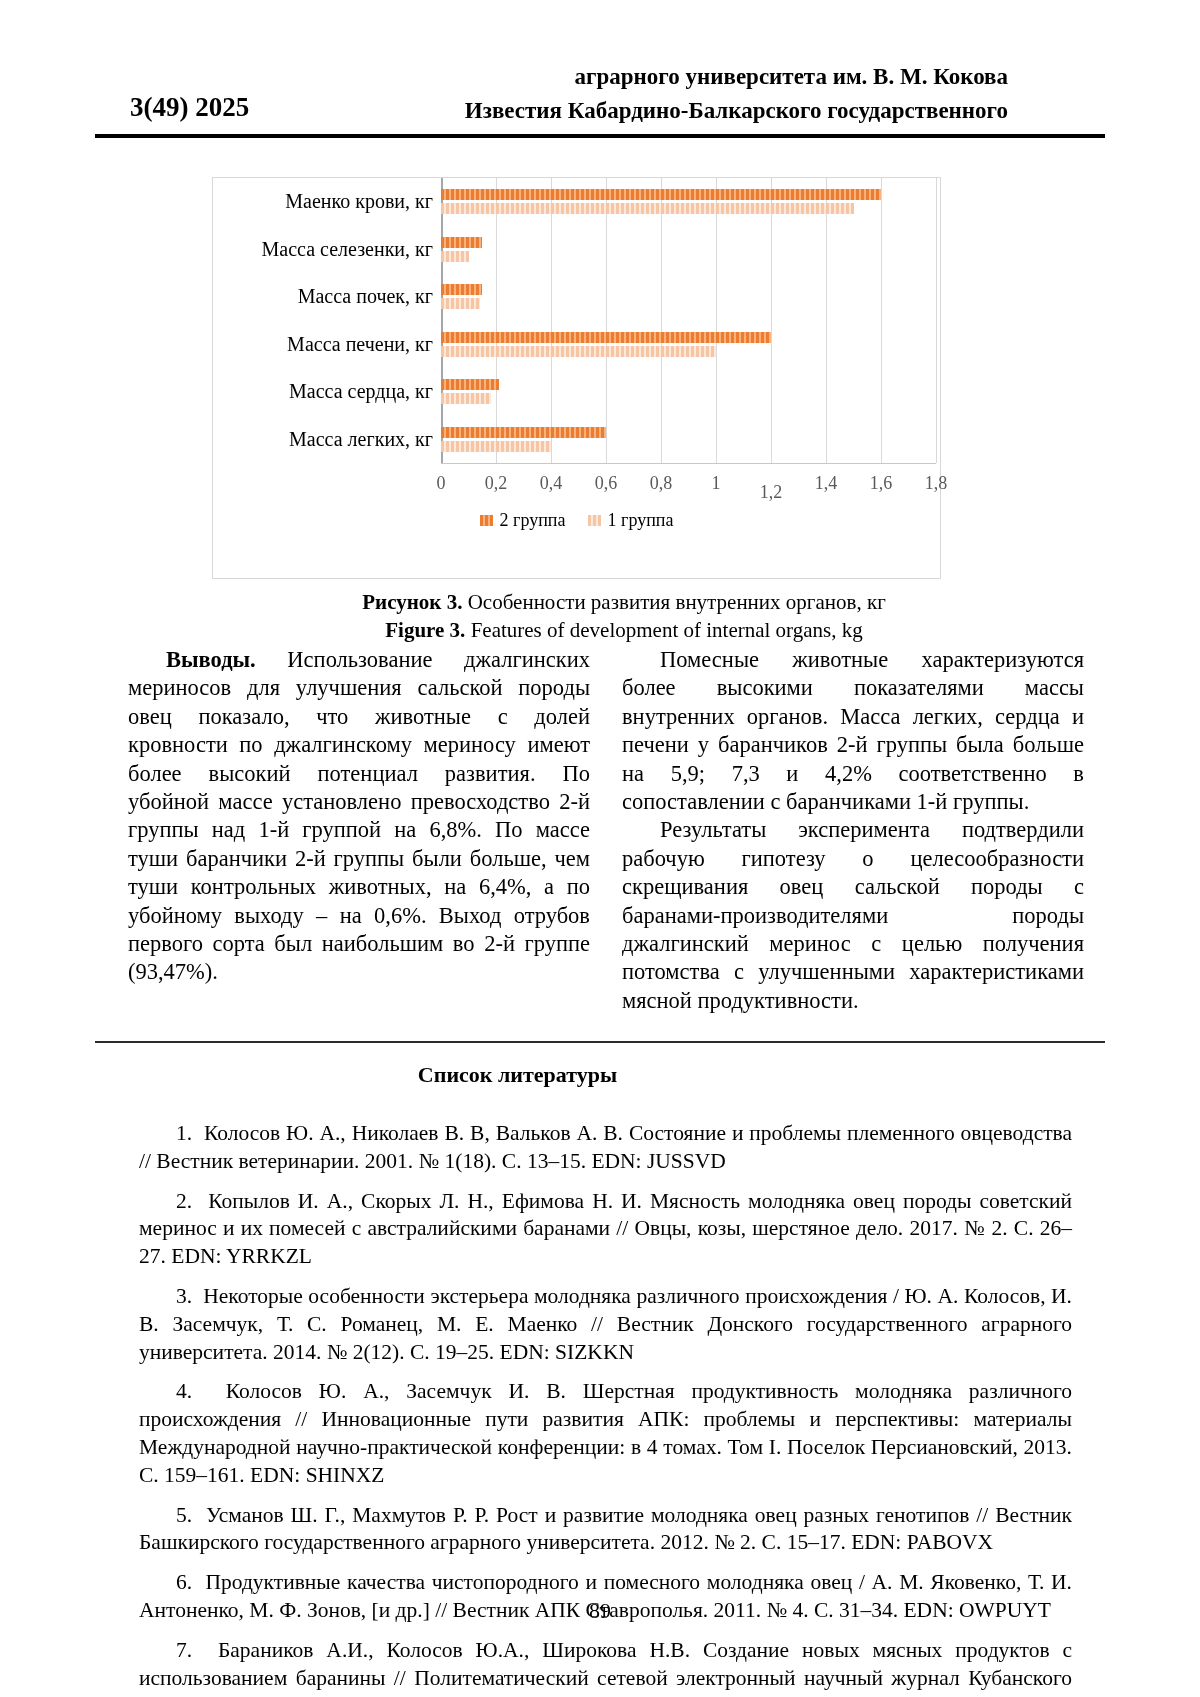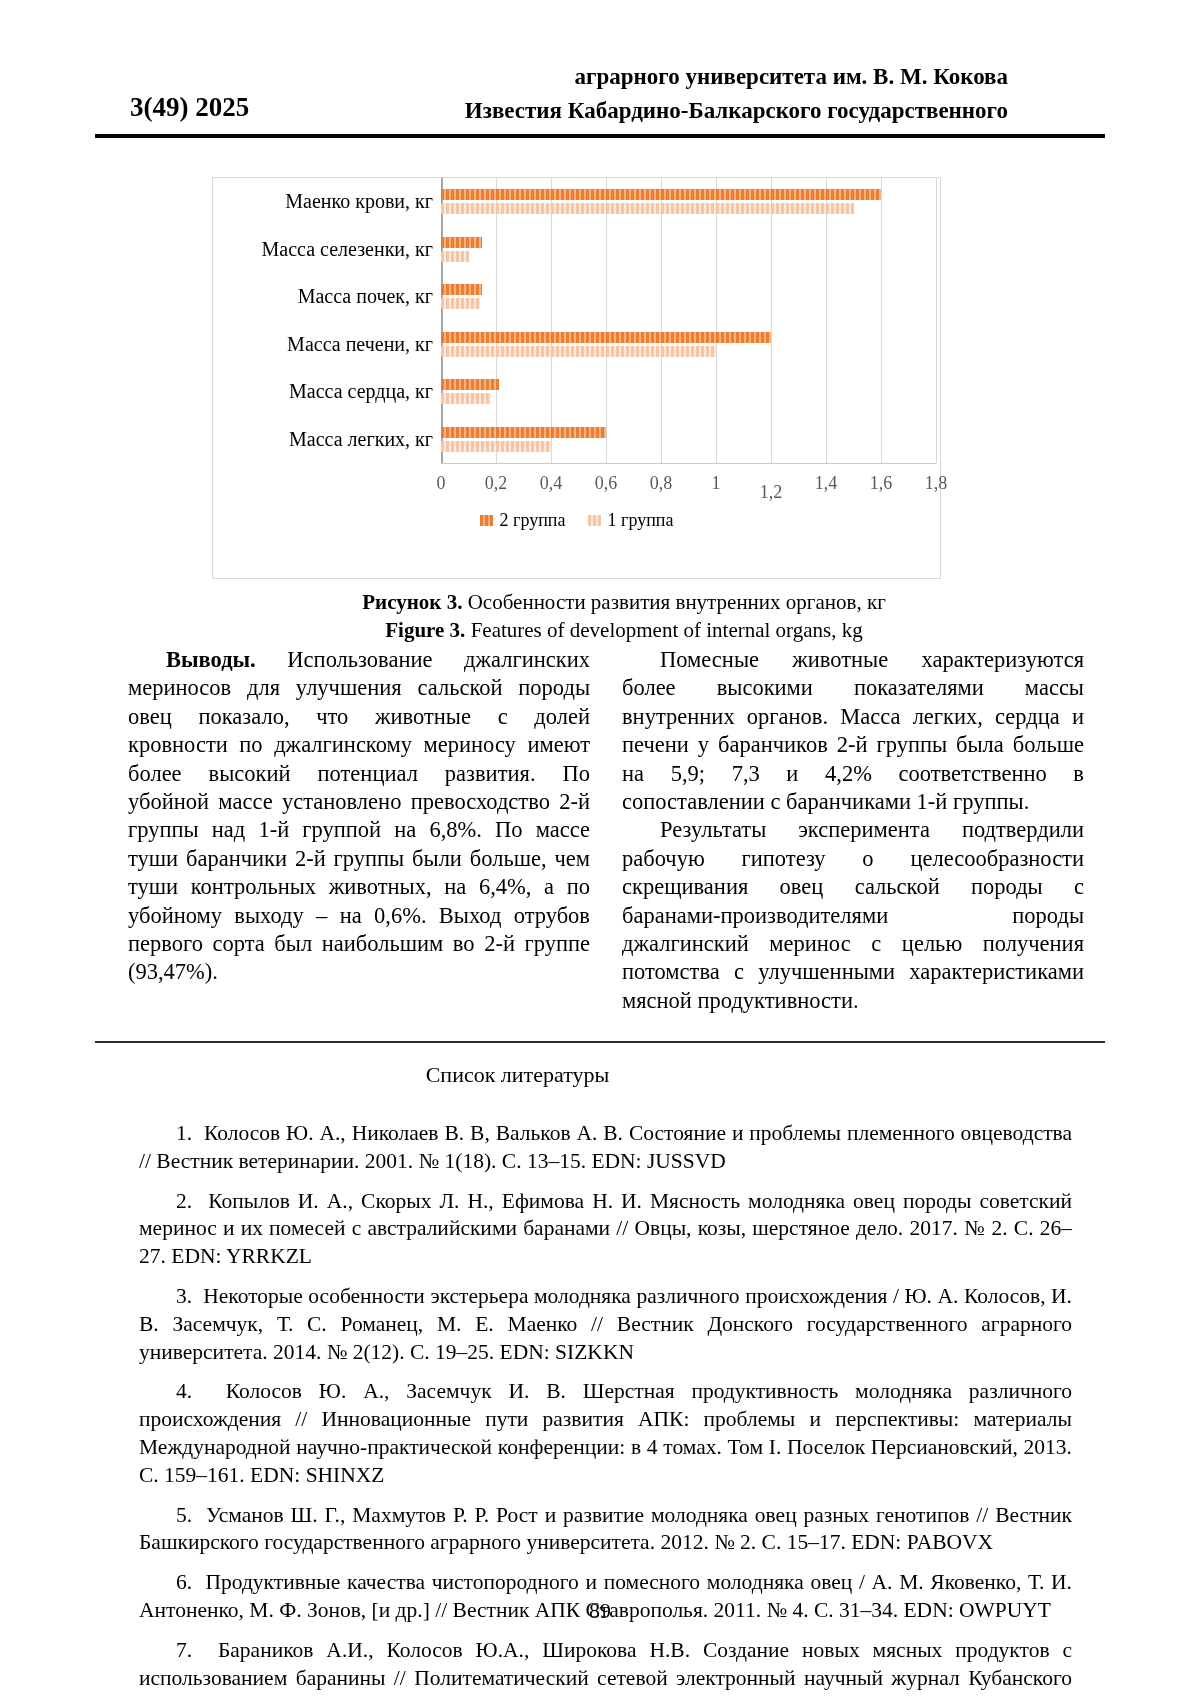--- a/index.html
+++ b/index.html
@@ -35,21 +35,21 @@
   
   .fig-caption{position:absolute;left:0;top:588px;width:1200px;text-align:center;
     font-size:21px;line-height:28px;margin-left:24px;}
   
   .columns{position:absolute;left:128px;top:646px;width:956px;display:flex;gap:32px;}
   .col{width:466px;font-size:22.5px;line-height:28.4px;text-align:justify;}
   .col p{margin:0;text-indent:38px;}
   
   .thin-rule{position:absolute;left:95px;top:1041px;width:1010px;height:2px;background:#2b2b2b;}
   .refs-title{position:absolute;left:0;top:1062px;width:1035px;text-align:center;
-    font-size:22px;font-weight:normal;}
+    font-size:22px;font-weight:bold;}
   .refs{position:absolute;left:127px;top:1108px;width:957px;font-size:21.5px;
     line-height:27.8px;text-align:justify;}
   .refs p{margin:12px;text-indent:37px;}
   
   .page-num{position:absolute;left:0;top:1598px;width:1200px;text-align:center;font-size:22px;}
 </style>
 </head>
 <body>
 
 <div class="hdr-issue">3(49) 2025</div>

